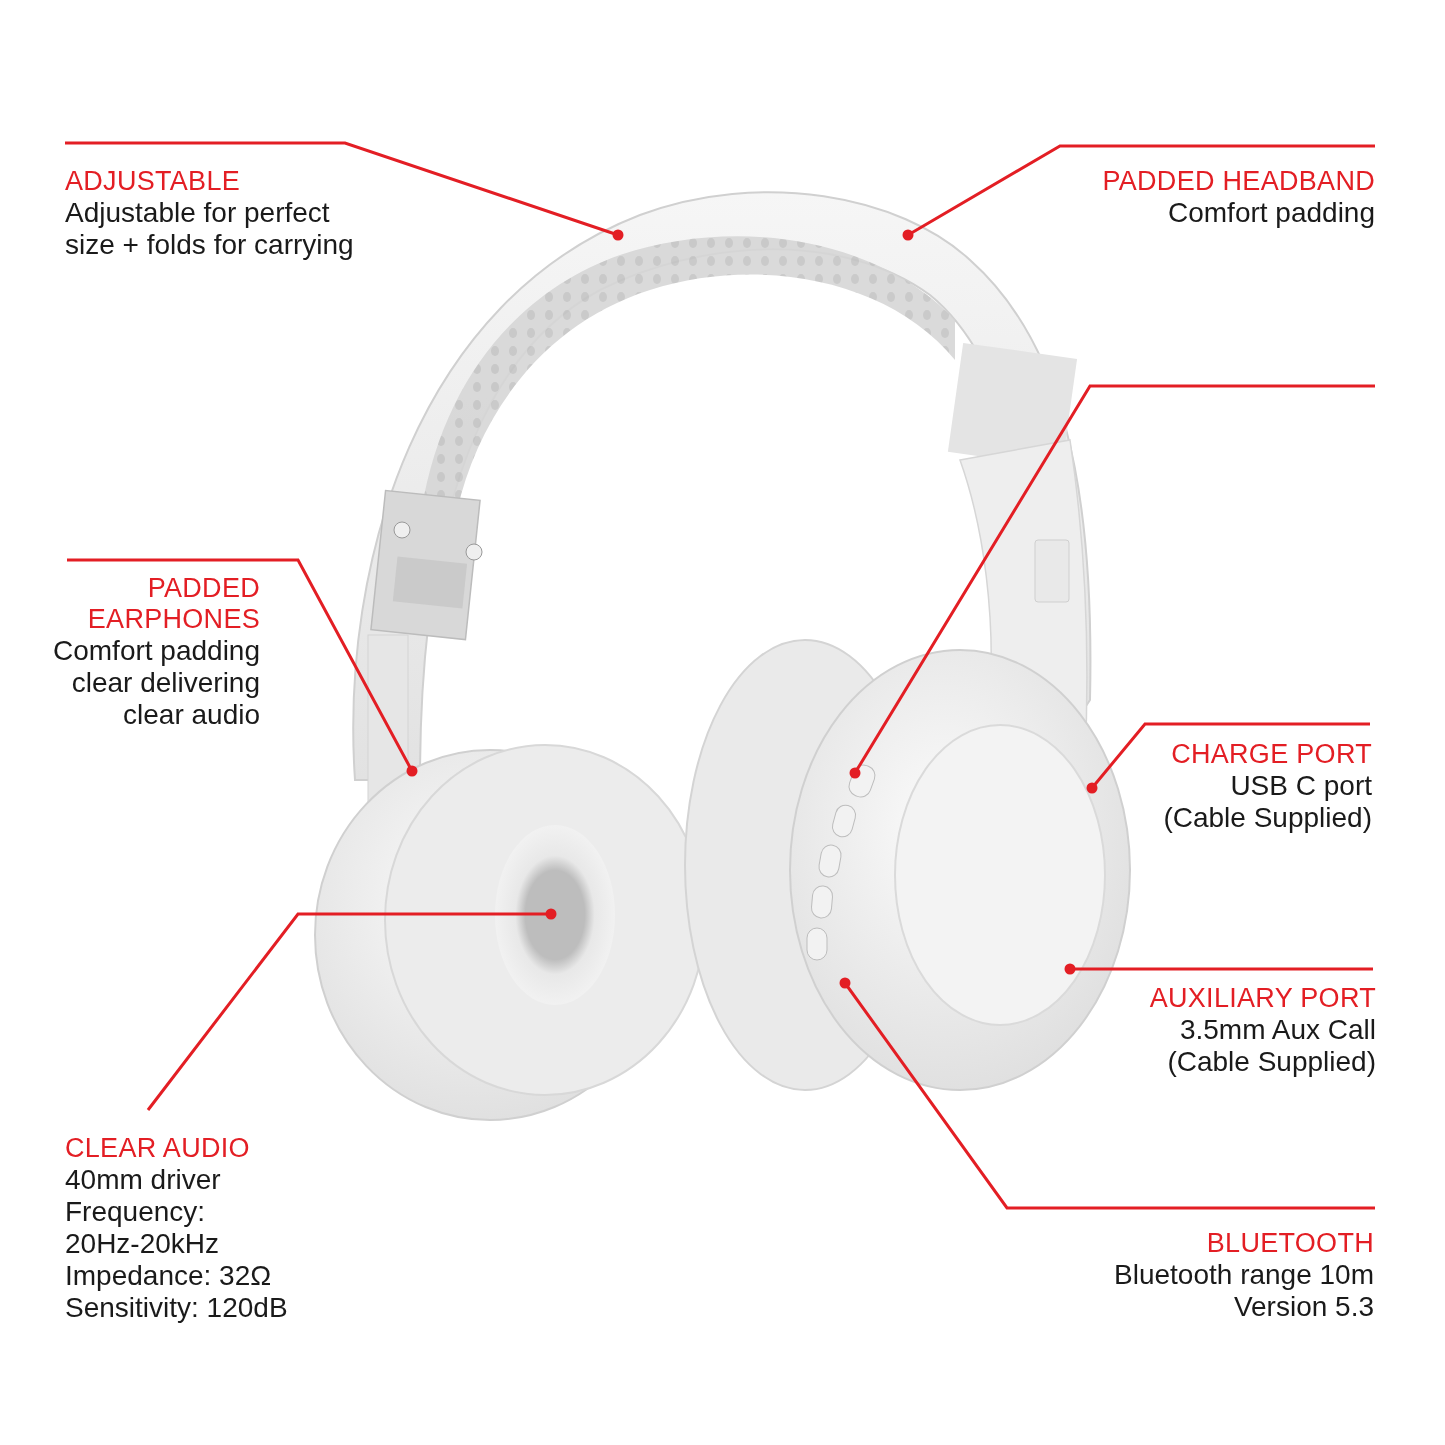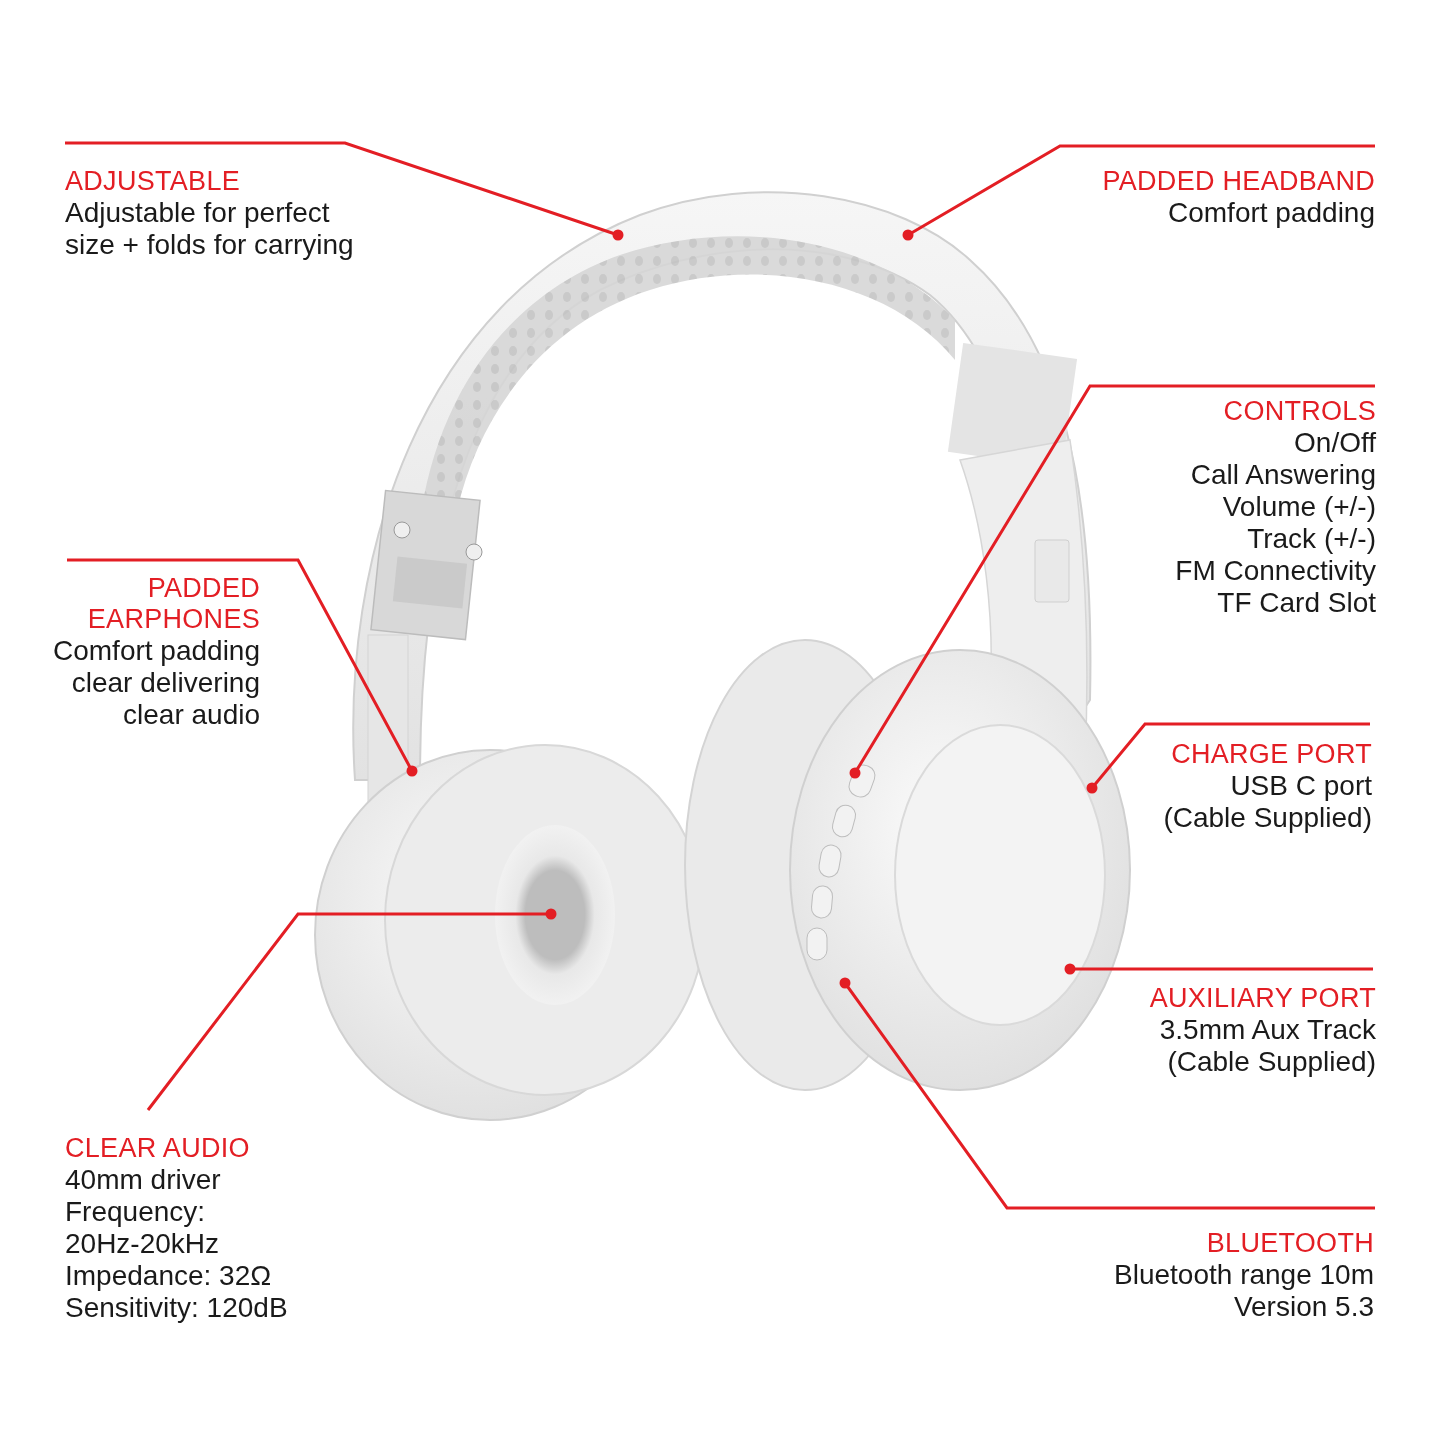--- a/index.html
+++ b/index.html
@@ -102,47 +102,38 @@
     <span class="line title">ADJUSTABLE</span>
     <span class="line">Adjustable for perfect</span>
     <span class="line">size + folds for carrying</span>
   </div>
 
   <div class="callout right" style="right:70px; top:166px;">
     <span class="line title">PADDED HEADBAND</span>
     <span class="line">Comfort padding</span>
   </div>
 
-  <div class="callout right" style="right:69px; top:396px;">
-    <span class="line title">CONTROLS</span>
-    <span class="line">On/Off</span>
-    <span class="line">Call Answering</span>
-    <span class="line">Volume (+/-)</span>
-    <span class="line">Track (+/-)</span>
-    <span class="line">FM Connectivity</span>
-    <span class="line">TF Card Slot</span>
-  </div>
 
   <div class="callout" style="left:53px; top:573px;text-align:right;">
     <span class="line title">PADDED</span>
     <span class="line title">EARPHONES</span>
     <span class="line">Comfort padding</span>
     <span class="line">clear delivering</span>
     <span class="line">clear audio</span>
   </div>
 
   <div class="callout right" style="right:73px; top:739px;">
     <span class="line title">CHARGE PORT</span>
     <span class="line">USB C port</span>
     <span class="line">(Cable Supplied)</span>
   </div>
 
   <div class="callout right" style="right:69px; top:983px;">
     <span class="line title">AUXILIARY PORT</span>
-    <span class="line">3.5mm Aux Track</span>
+    <span class="line">3.5mm Aux Call</span>
     <span class="line">(Cable Supplied)</span>
   </div>
 
   <div class="callout" style="left:65px; top:1133px;">
     <span class="line title">CLEAR AUDIO</span>
     <span class="line">40mm driver</span>
     <span class="line">Frequency:</span>
     <span class="line">20Hz-20kHz</span>
     <span class="line">Impedance: 32Ω</span>
     <span class="line">Sensitivity: 120dB</span>

